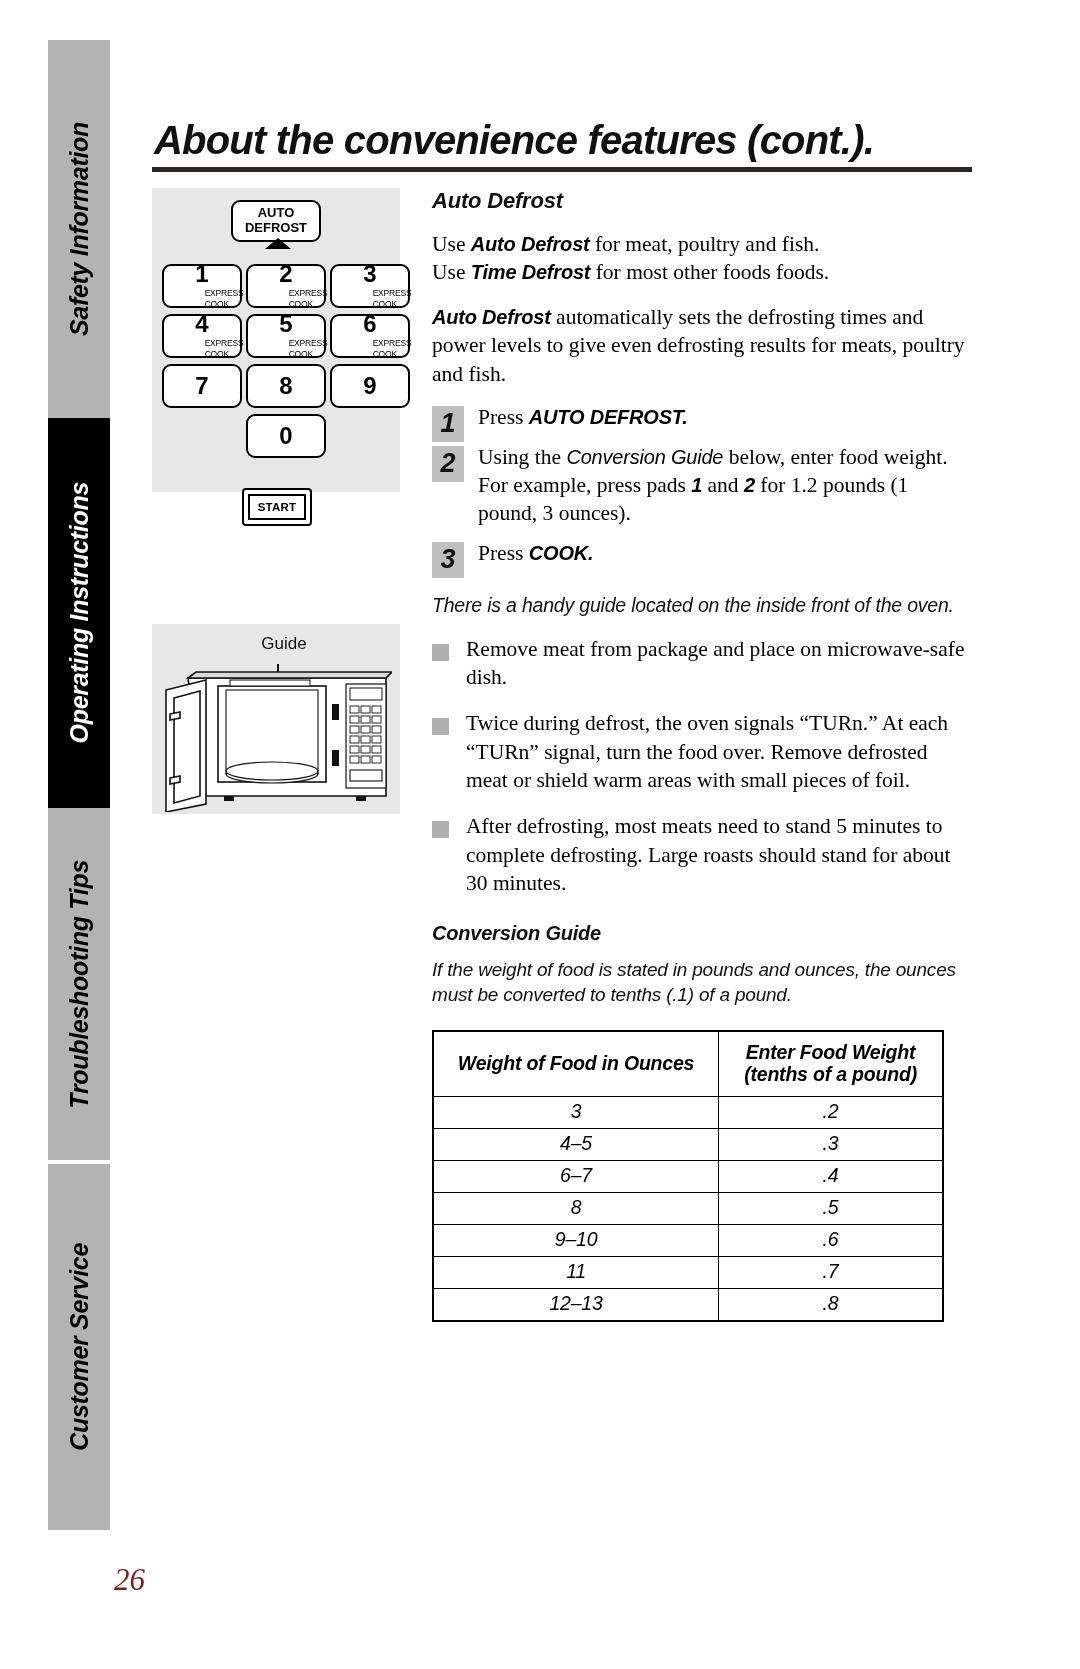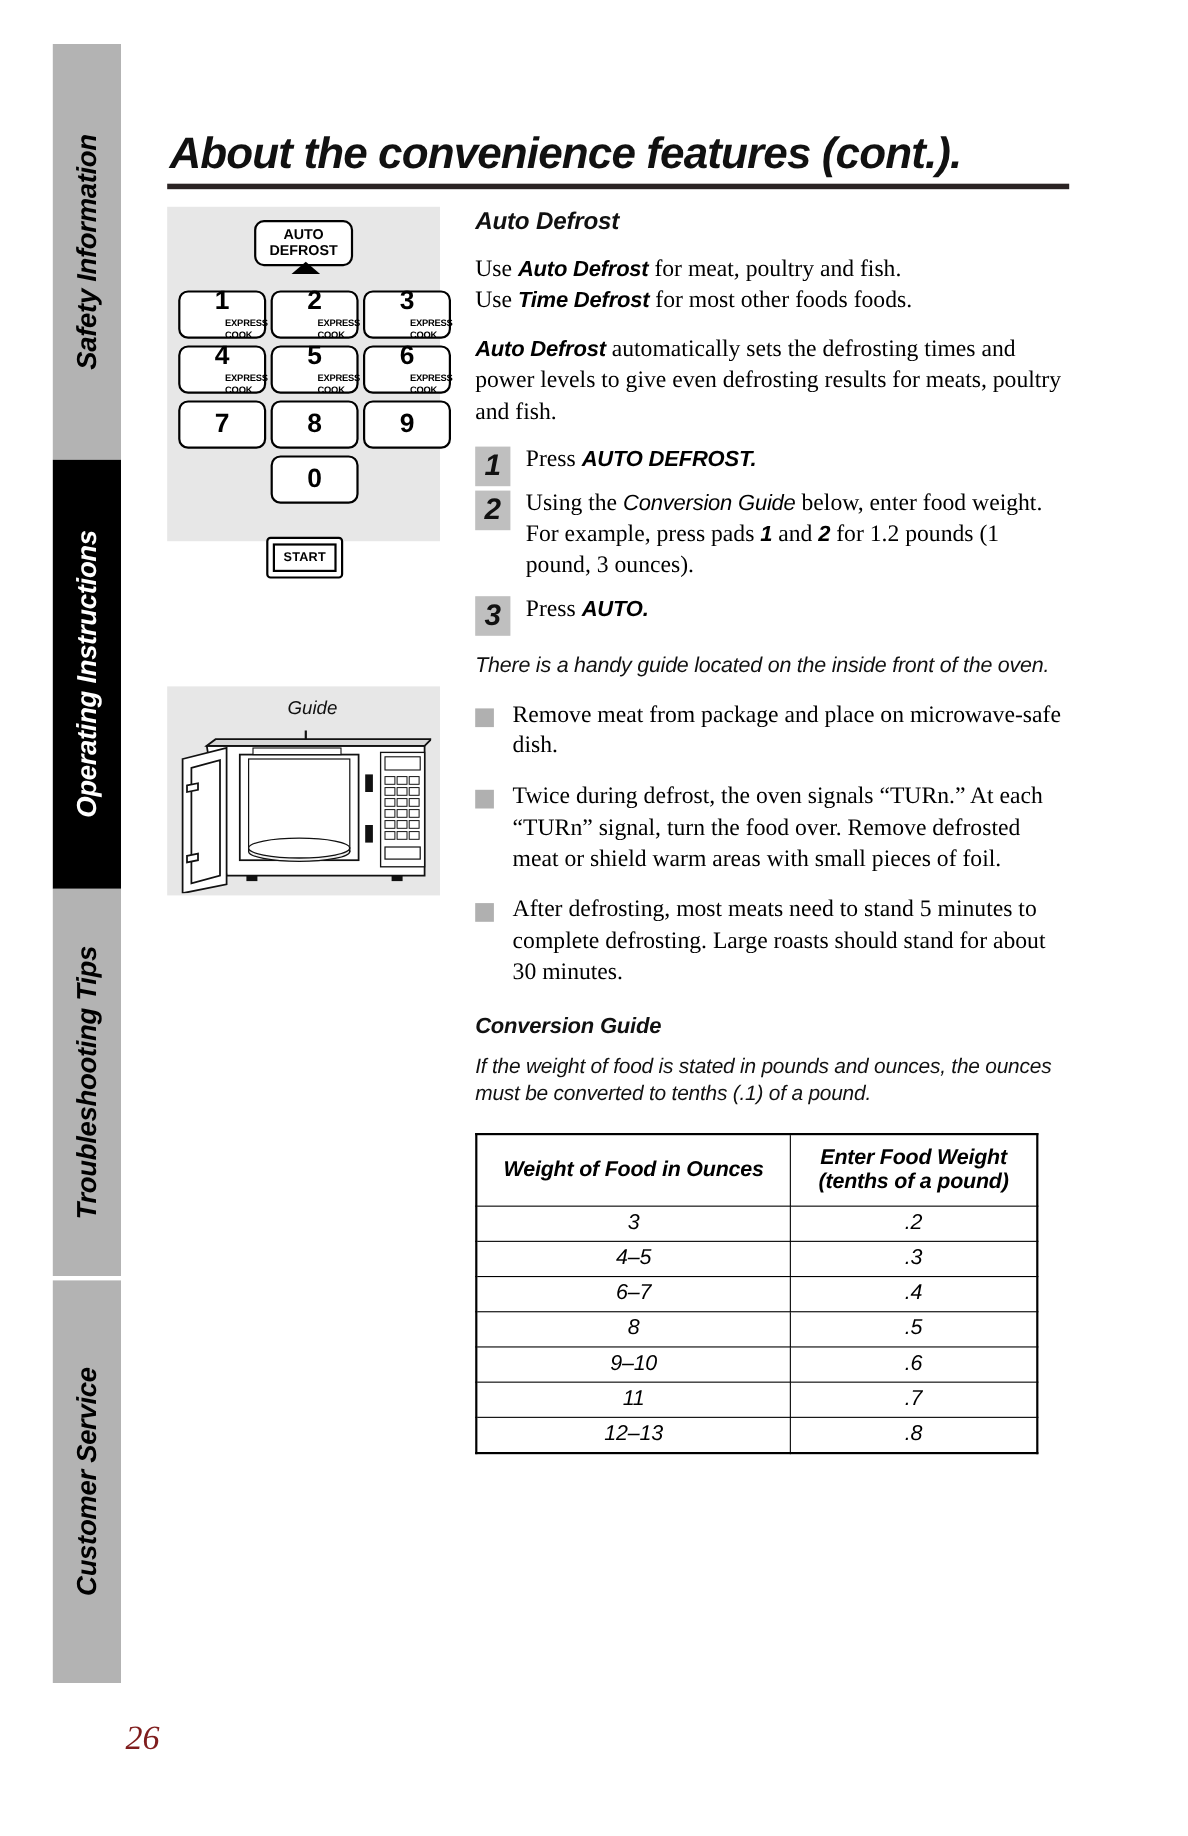--- a/index.html
+++ b/index.html
@@ -69,21 +69,21 @@
     border:2.5px solid #000;
     border-radius:9px;
     display:flex; flex-direction:column;
     align-items:center; justify-content:center;
     font-family:"Liberation Sans", sans-serif;
   }
   .key .num {
     font-weight:bold; font-size:24px; line-height:1; color:#000;
   }
   .key .sub {
-    font-weight:bold; font-size:8.5px; line-height:1.25;
+    font-weight:normal; font-size:8.5px; line-height:1.25;
     letter-spacing:-0.2px; margin-top:2px; color:#000;margin-left:44px;
   }
   .key.autod {
     left:79px; top:12px; width:90px; height:42px;
   }
   .key.autod .ad {
     font-weight:bold; font-size:13px; line-height:1.15;
     text-align:center; color:#000;
   }
   #ad-arrow {
@@ -111,21 +111,21 @@
   }
 
   
   #oven-figure {
     margin-top:132px; height:190px; position:relative;
   }
   #guide-label {
     position:absolute; left:16px; right:0; top:10px;
     text-align:center;
     font-family:"Liberation Sans", sans-serif;
-    font-size:17px; color:#111;font-style:italic;
+    font-size:17px; color:#111;
   }
   #oven-svg { position:absolute; left:8px; top:40px; }
 
   
   h2.sec {
     font-family:"Liberation Sans", sans-serif;
     font-weight:bold; font-style:italic;
     font-size:22px; margin:2px 0 16px 0; color:#111;
     letter-spacing:-0.2px;
   }
@@ -378,21 +378,21 @@
       <div class="step">
         <div class="step-num">2</div>
         <div class="step-text">
           <span>Using the </span><span class="si">Conversion Guide</span><span> below, enter food weight. For example, press pads </span><span class="sb">1</span><span> and </span><span class="sb">2</span><span> for 1.2 pounds (1 pound, 3 ounces).</span>
         </div>
       </div>
 
       <div class="step">
         <div class="step-num">3</div>
         <div class="step-text">
-          <span>Press </span><span class="sb">AUTO.</span>
+          <span>Press </span><span class="sb">COOK.</span>
         </div>
       </div>
 
       <p class="note">There is a handy guide located on the inside front of the oven.</p>
 
       <div class="bullet">
         <span class="bullet-sq"></span>
         <span class="bullet-text">Remove meat from package and place on microwave-safe dish.</span>
       </div>
       <div class="bullet">

